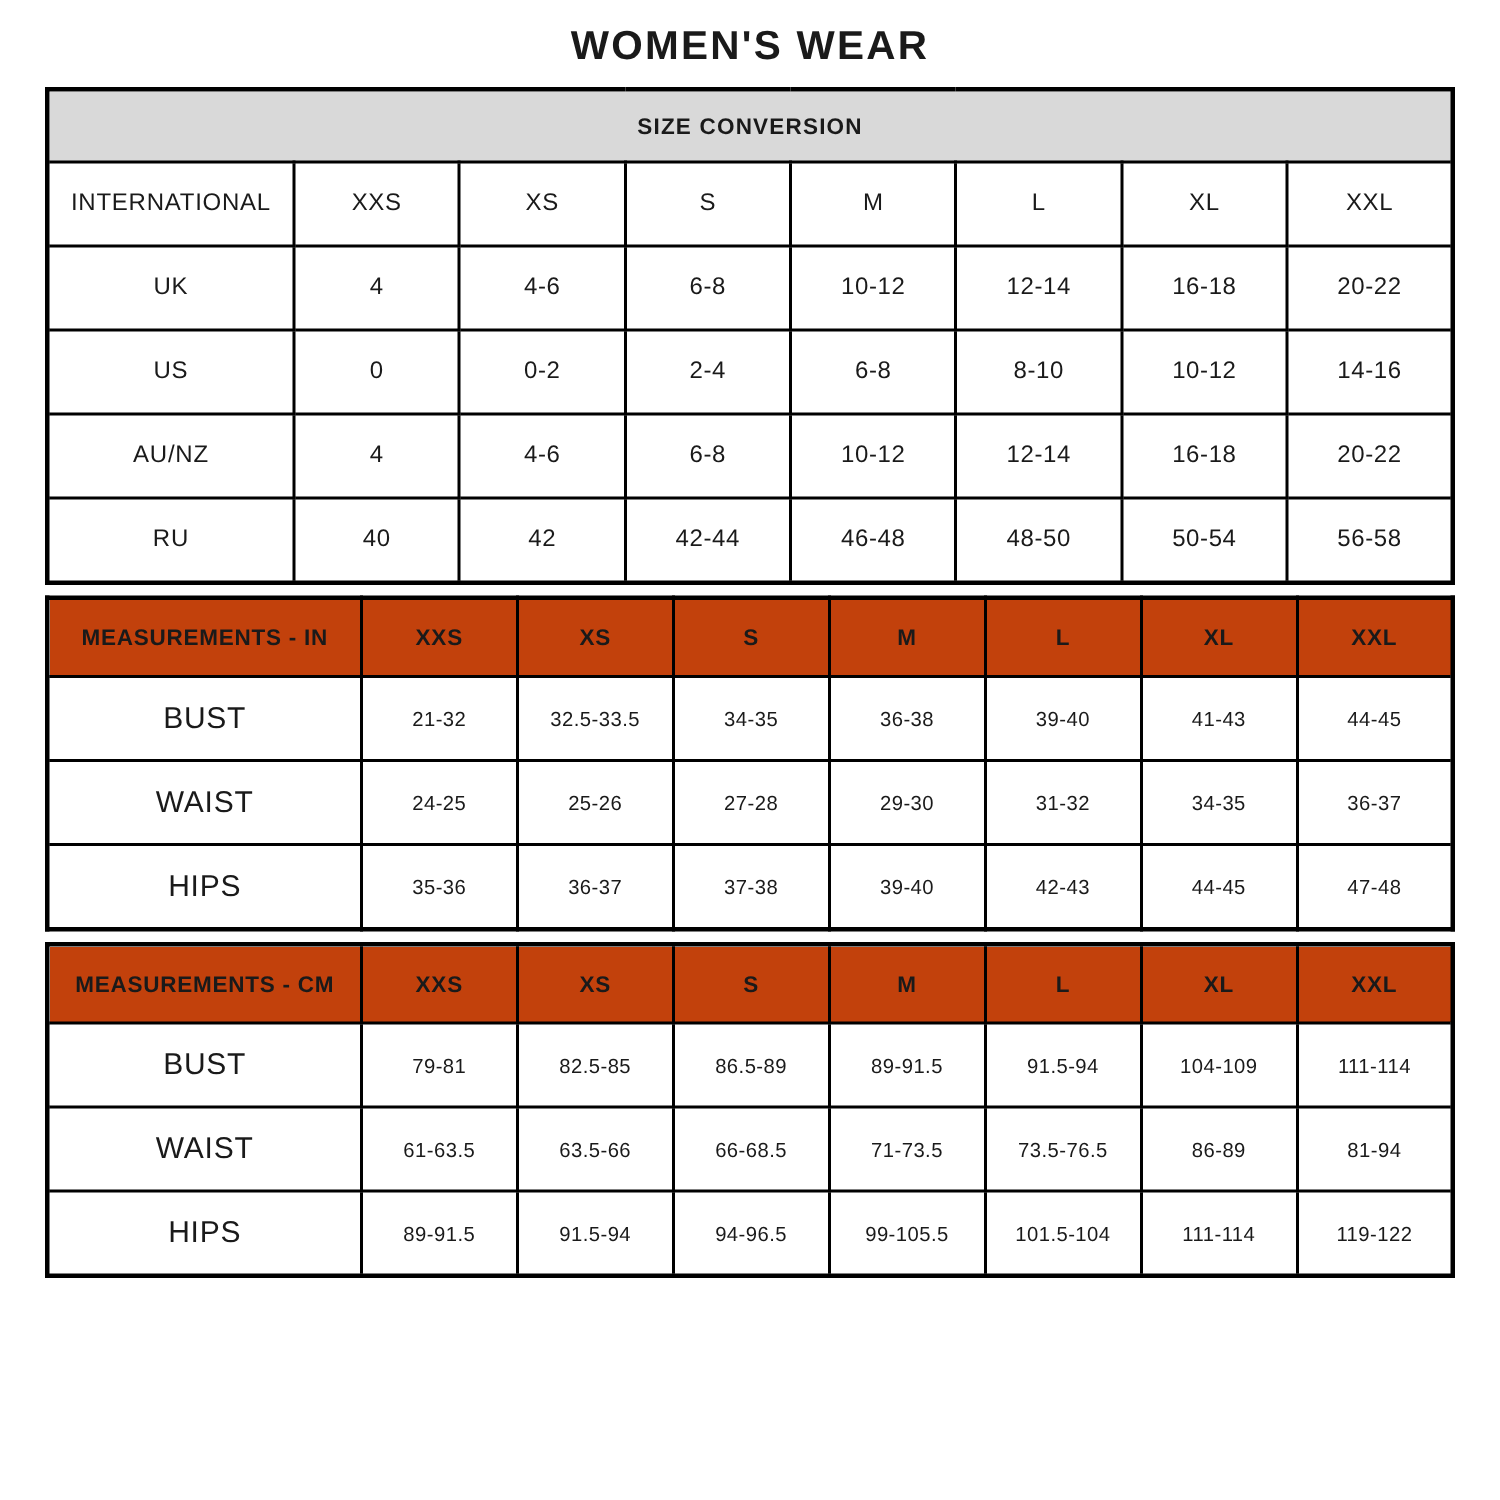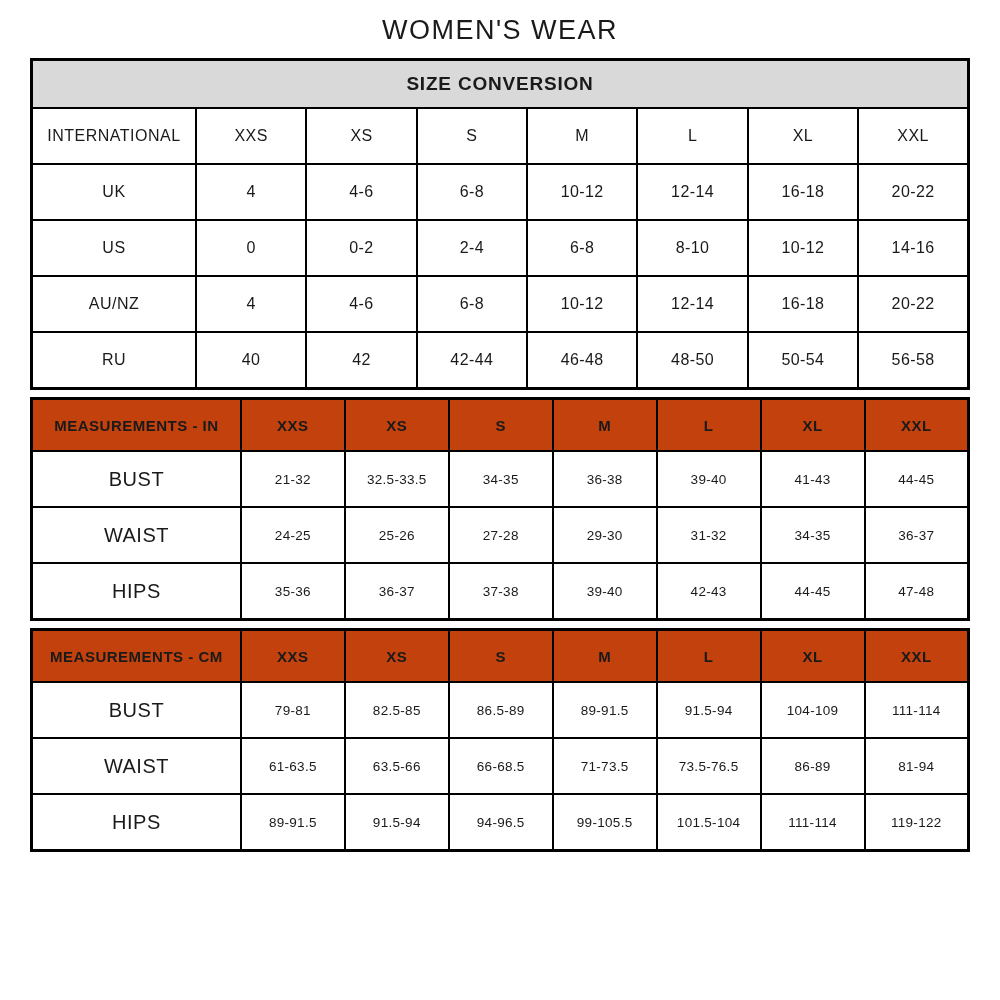--- a/index.html
+++ b/index.html
@@ -12,21 +12,21 @@
     color: #1a1a1a;
   }
   .page {
     width: 1000px;
     height: 1000px;
     box-sizing: border-box;
   }
   .page-title {
     text-align: center;
     font-size: 27px;
-    font-weight: normal;
+    font-weight: bold;
     letter-spacing: 1.5px;
     padding-top: 15px;
     height: 43px;
     line-height: 30px;
   }
   table.tbl {
     width: 940px;
     margin: 0 auto;
     border-collapse: collapse;
     table-layout: fixed;
@@ -36,21 +36,21 @@
     border: 2px solid #000;
     text-align: center;
     vertical-align: middle;
     padding: 0;
     overflow: hidden;
   }
   
   .t1 th.span-header {
     background: #d9d9d9;
     height: 46px;
-    font-size: 19px;
+    font-size: 15px;
     font-weight: bold;
     letter-spacing: 0.8px;
   }
   .t1 td {
     height: 54px;
     font-size: 16px;
     letter-spacing: 0.4px;
   }
   .t1 td.row-label { letter-spacing: 0.5px; }
   .gap { height: 7px; }

